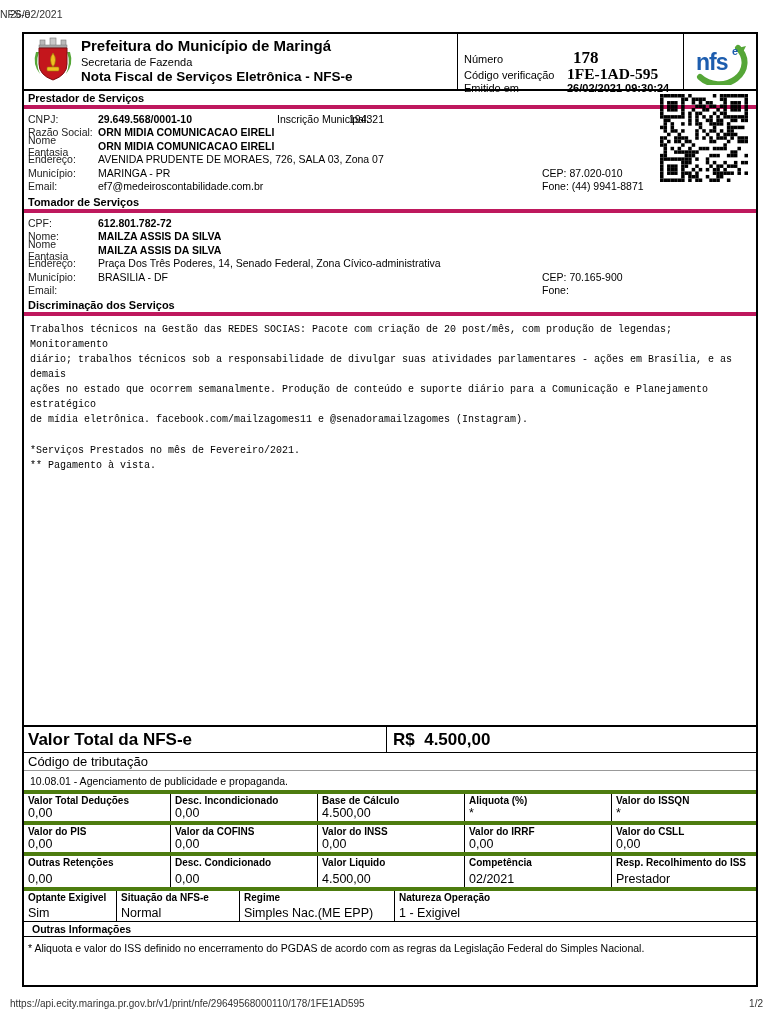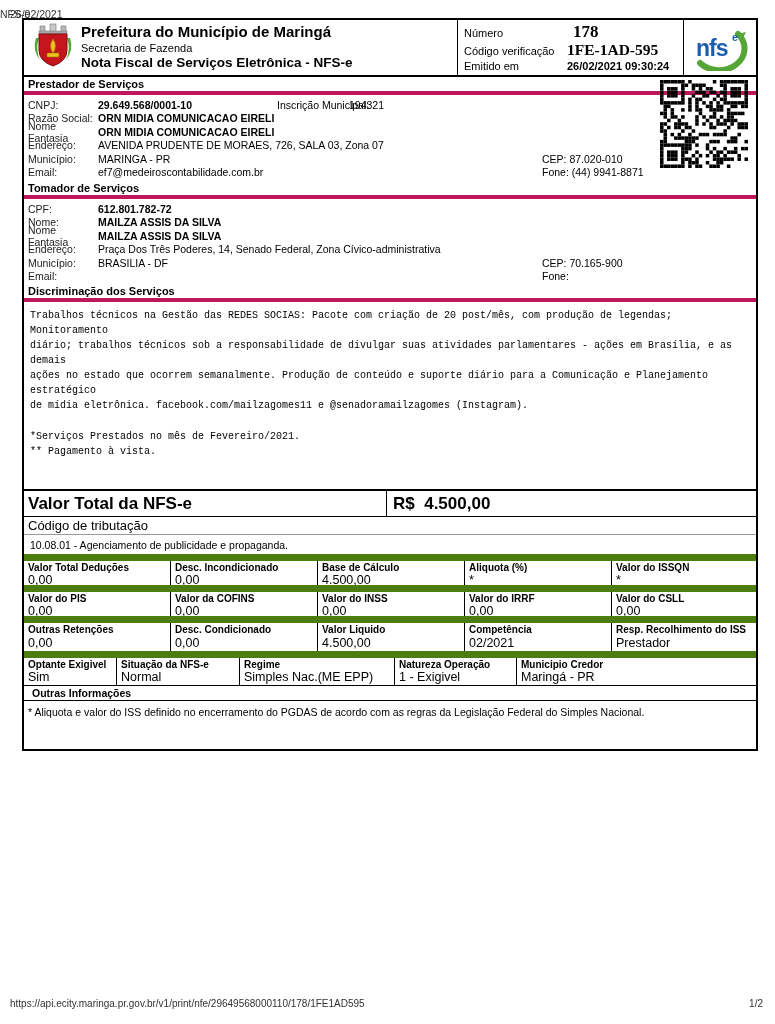--- a/index.html
+++ b/index.html
@@ -5,31 +5,31 @@
   *{box-sizing:border-box;margin:0;padding:0}
   html,body{width:775px;height:1024px;background:#fff;color:#000;
     font-family:"Liberation Sans",sans-serif;position:relative;overflow:hidden}
   .print-hdr{position:absolute;top:8px;left:0;width:100%;font-size:10.5px;color:#333}
   .print-date{position:absolute;left:10px;top:0}
   .print-title{position:absolute;left:0;right:0;top:0}
   .print-ftr{position:absolute;top:998px;left:0;width:100%;font-size:10px;color:#333}
   .ftr-url{position:absolute;left:10px;top:0}
   .ftr-page{position:absolute;right:12px;top:0}
 
-  .doc{position:absolute;left:22px;top:18px;width:736px;height:733px;
+  .doc{position:absolute;left:22px;top:32px;width:736px;height:955px;
     border:2px solid #000;display:flex;flex-direction:column;background:#fff}
 
   
   .doc-hdr{height:57px;flex:none;border-bottom:2px solid #000;display:flex}
   .brand{flex:0 0 433px;display:flex;align-items:center;gap:7px;padding:4px 4px 4px 8px}
   .titles{line-height:1.25}
   .t1{font-size:15px;font-weight:bold}
   .t2{font-size:11px}
   .t3{font-size:13.5px;font-weight:bold}
-  .hdr-info{flex:1;border-left:1px solid #000;padding:3px 6px;display:flex;
+  .hdr-info{flex:1;border-left:1px solid #000;padding:15px 6px;display:flex;
     flex-direction:column;justify-content:space-between}
   .hrow{display:flex;align-items:baseline;font-size:11px}
   .hlabel{width:103px;flex:none}
   .hval-serif{font-family:"Liberation Serif",serif;font-weight:bold;font-size:17px;line-height:1}
   .hval-serif.sm{font-size:15.5px}
   .hval-bold{font-weight:bold;font-size:11px}
   .num-ind{margin-left:6px}
   .hdr-logo{flex:0 0 73px;border-left:1px solid #000;display:flex;align-items:center;justify-content:center}
 
   
@@ -59,21 +59,21 @@
     display:flex;font-weight:bold;font-size:17px}
   .total-label{flex:0 0 363px;border-right:1px solid #000;display:flex;align-items:center;padding:0 4px}
   .total-value{display:flex;align-items:center;padding:0 6px;white-space:pre}
 
   
   .trib{flex:none;height:37px}
   .trib-title{font-weight:normal;font-size:13px;padding:1px 4px;border-bottom:1px solid #999}
   .trib-value{font-size:10.5px;padding:4px 4px 0 6px}
 
   
-  .grow{display:flex;border-top:7px solid #4d7c0f;flex:none}
+  .grow{display:flex;border-top:4px solid #4d7c0f;flex:none}
   .grow.r12{height:31px}
   .grow.r3{height:35px}
   .grow.r4{height:34px}
   .gcell{border-right:1px solid #000;padding:1px 4px;display:flex;flex-direction:column;
     justify-content:space-between;overflow:hidden}
   .gcell:last-child{border-right:none;flex:1}
   .w20{flex:0 0 147px}
   .c40a{flex:0 0 93px}.c40b{flex:0 0 155px}.c40c{flex:0 0 123px}.c40d{flex:0 0 122px}
   .glabel{font-size:10px;font-weight:bold;white-space:nowrap}
   .gvalue{font-size:12.5px;white-space:nowrap}
@@ -605,24 +605,20 @@
       <span class="gvalue">Normal</span>
     </div>
     <div class="gcell c40b">
       <span class="glabel">Regime</span>
       <span class="gvalue">Simples Nac.(ME EPP)</span>
     </div>
     <div class="gcell c40d">
       <span class="glabel">Natureza Operação</span>
       <span class="gvalue">1 - Exigivel</span>
     </div>
-    <div class="gcell">
-      <span class="glabel">Municipio Credor</span>
-      <span class="gvalue">Maringá - PR</span>
-    </div>
   </div>
 
   <div class="outras">
     <div class="outras-title">Outras Informações</div>
     <div class="outras-note">* Aliquota e valor do ISS definido no encerramento do PGDAS de acordo com as regras da Legislação Federal do Simples Nacional.</div>
   </div>
 
 </div>
 
 <div class="print-ftr">

